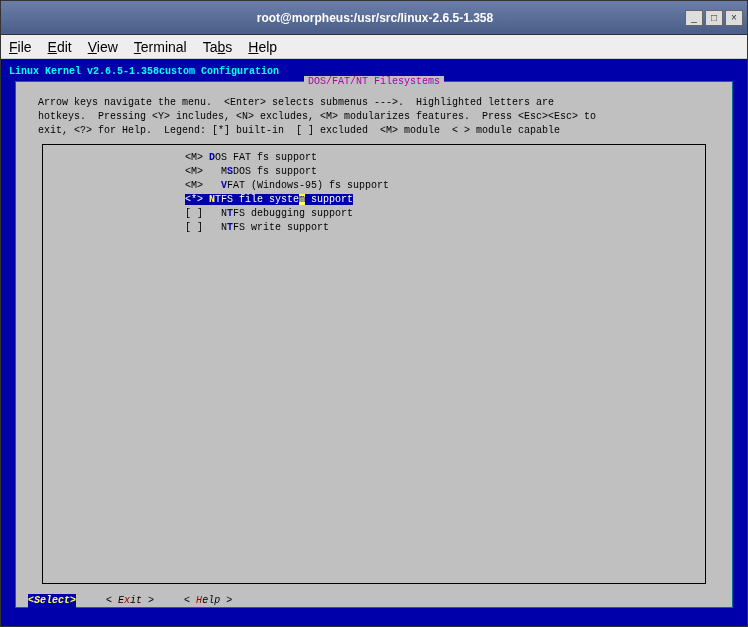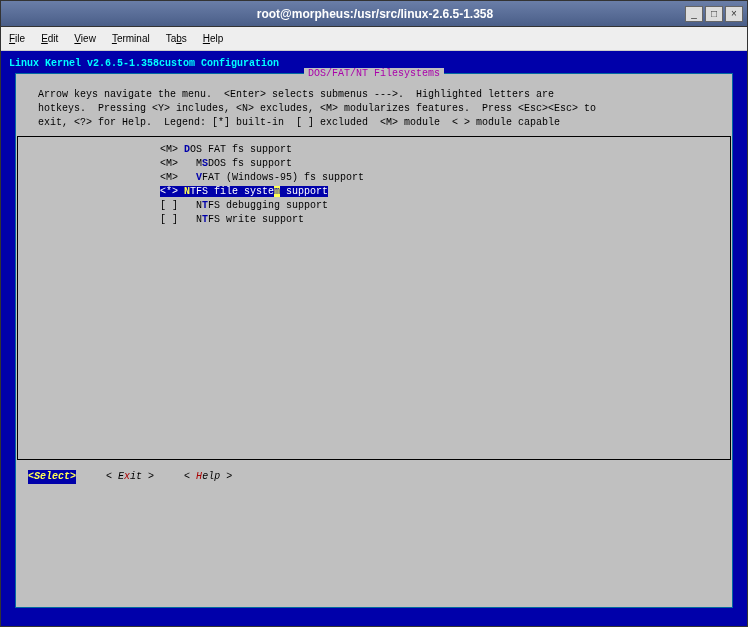--- a/index.html
+++ b/index.html
@@ -12,21 +12,21 @@
 }
 .window {
   width: 748px;
   height: 627px;
   border: 1px solid #333;
   background: #fff;
   display: flex;
   flex-direction: column;
 }
 .titlebar {
-  height: 26px;
+  height: 34px;
   background: linear-gradient(to bottom, #6a7ea8, #4a5e88);
   display: flex;
   align-items: center;
   padding: 0 4px;
   color: #fff;
   font-size: 12px;
   border-bottom: 1px solid #333;
 }
 .titlebar-title {
   flex: 1;
@@ -48,21 +48,21 @@
   justify-content: center;
   color: #333;
 }
 .menubar {
   height: 24px;
   background: #eee;
   display: flex;
   align-items: center;
   padding: 0 8px;
   gap: 16px;
-  font-size: 10px;
+  font-size: 14px;
   border-bottom: 1px solid #ccc;
 }
 .menu-item { cursor: pointer; }
 .menu-item u { text-decoration: underline; }
 .terminal {
   flex: 1;
   background: #0000aa;
   padding: 4px;
   font-family: "Courier New", monospace;
   font-size: 10px;
@@ -96,22 +96,22 @@
   position: relative;
   top: -7px;
 }
 .help-text {
   color: #000;
   padding: 0 10px;
   white-space: pre-wrap;
   line-height: 14px;
 }
 .options-box {
-  margin: 6px 1px;
-  height: 324px;
+  margin: 6px 26px;
+  height: 440px;
   border: 1px solid #000;
   padding: 6px 10px;
   color: #000;
   overflow: hidden;
 }
 .opt-row {
   white-space: pre;
   line-height: 14px;
 }
 .opt-row .hot { color: #0000aa; font-weight: bold; }

